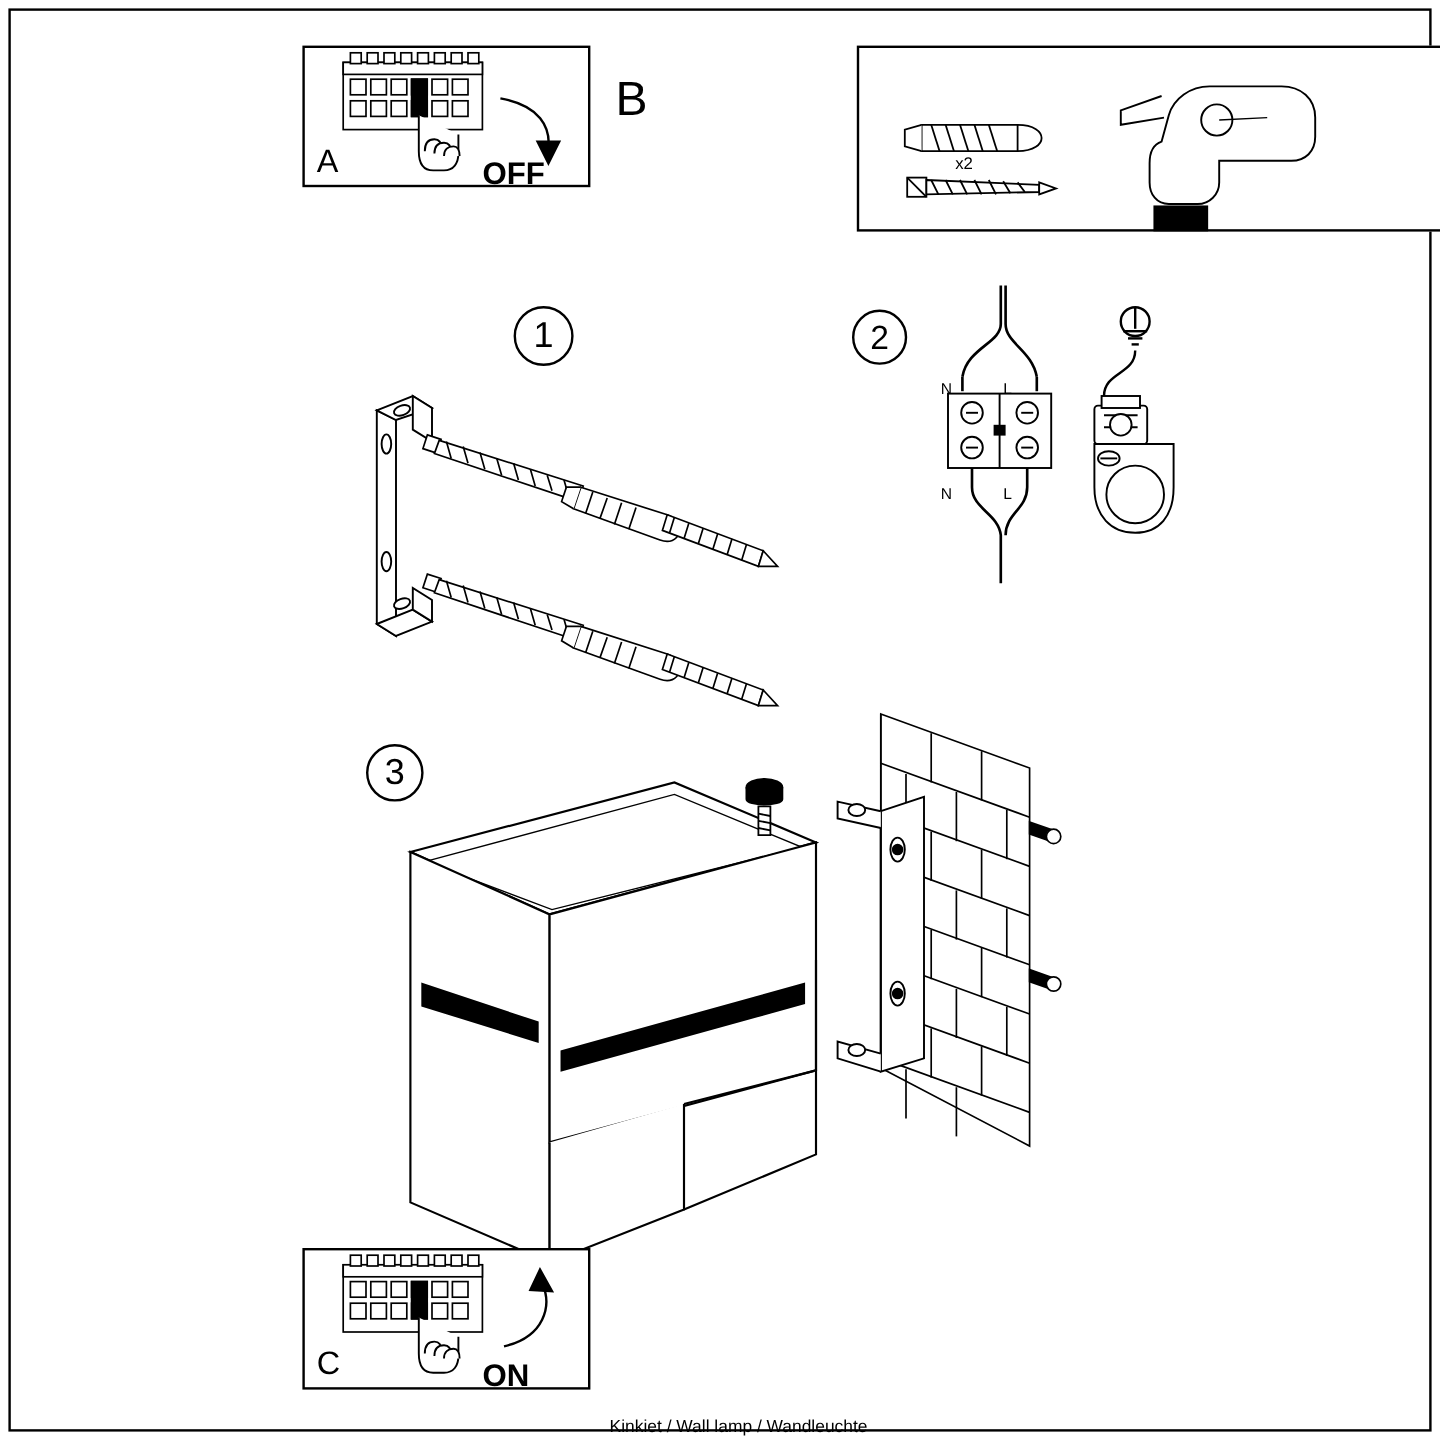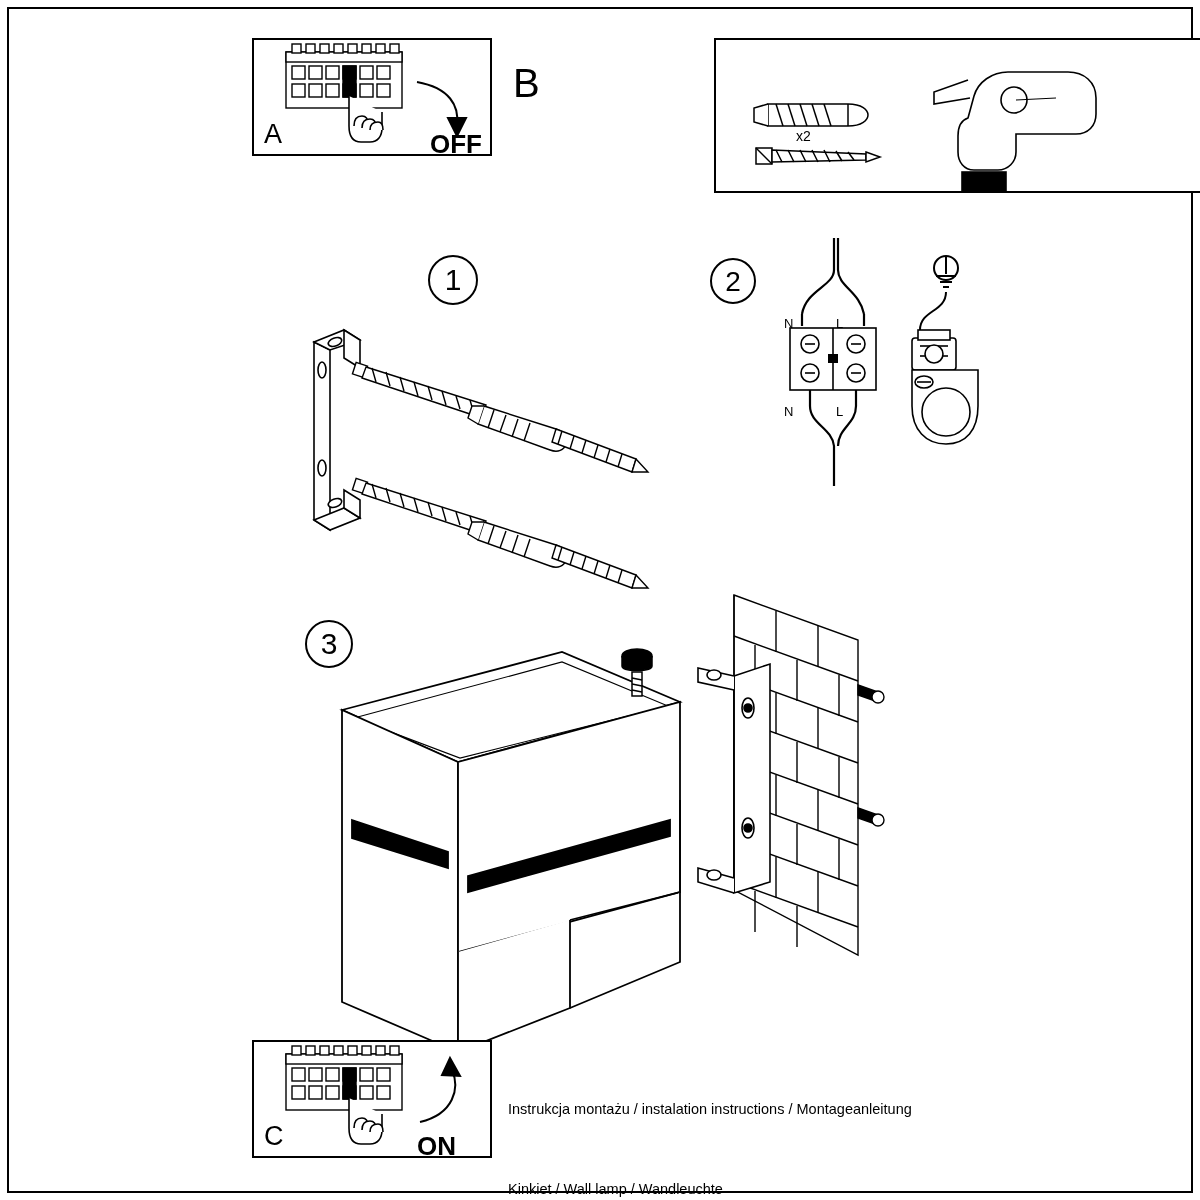--- a/index.html
+++ b/index.html
@@ -23,21 +23,21 @@
   }
   .lbl {
     position: absolute;
     font-family: "Liberation Sans", sans-serif;
     color: #000;
     white-space: pre;
     line-height: 1.25;
   }
   .big-letter { font-size: 40px; font-weight: 400; }
   .letter { font-size: 27px; }
-  .onoff { font-size: 26px; font-weight: bold; margin-left: 28px; }
+  .onoff { font-size: 26px; font-weight: bold; }
   .step-num { font-size: 30px; }
   .x2 { font-size: 14px; }
   .footer { font-size: 14.5px; }
   .nl { font-size: 13px; }
   .panel {
     position: absolute;
     border: 2px solid #000;
     background: #fff;
     box-sizing: border-box;
   }
@@ -387,19 +387,18 @@
         <path d="M100 86 C100 78 104 76 108 76 C112 76 114 79 114 84"></path>
         <path d="M108 88 C108 81 112 79 116 79 C120 79 122 82 122 87"></path>
         <path d="M116 90 C116 84 120 82 124 82 C127 82 129 85 129 90"></path>
       </g>
       <g stroke="#000" fill="#000" stroke-width="2">
         <path d="M166 80 C200 72 206 46 198 28" fill="none"></path>
         <polygon points="196,16 206,34 188,33"></polygon>
       </g>
     </svg>
     <div class="lbl letter" style="left:10px; top:78px;">C</div>
-    <div class="lbl onoff" style="left:135px; top:88px;">ON</div>
-  </div>
-
-  <div class="lbl footer" style="left:508px; top:1100px;">Instrukcja montażu / instalation instructions / Montageanleitung</div>
+    <div class="lbl onoff" style="left:148px; top:88px;">ON</div>
+  </div>
+
   <div class="lbl footer" style="left:508px; top:1180px;">Kinkiet / Wall lamp / Wandleuchte</div>
 
 </div>
 
 </body></html>

